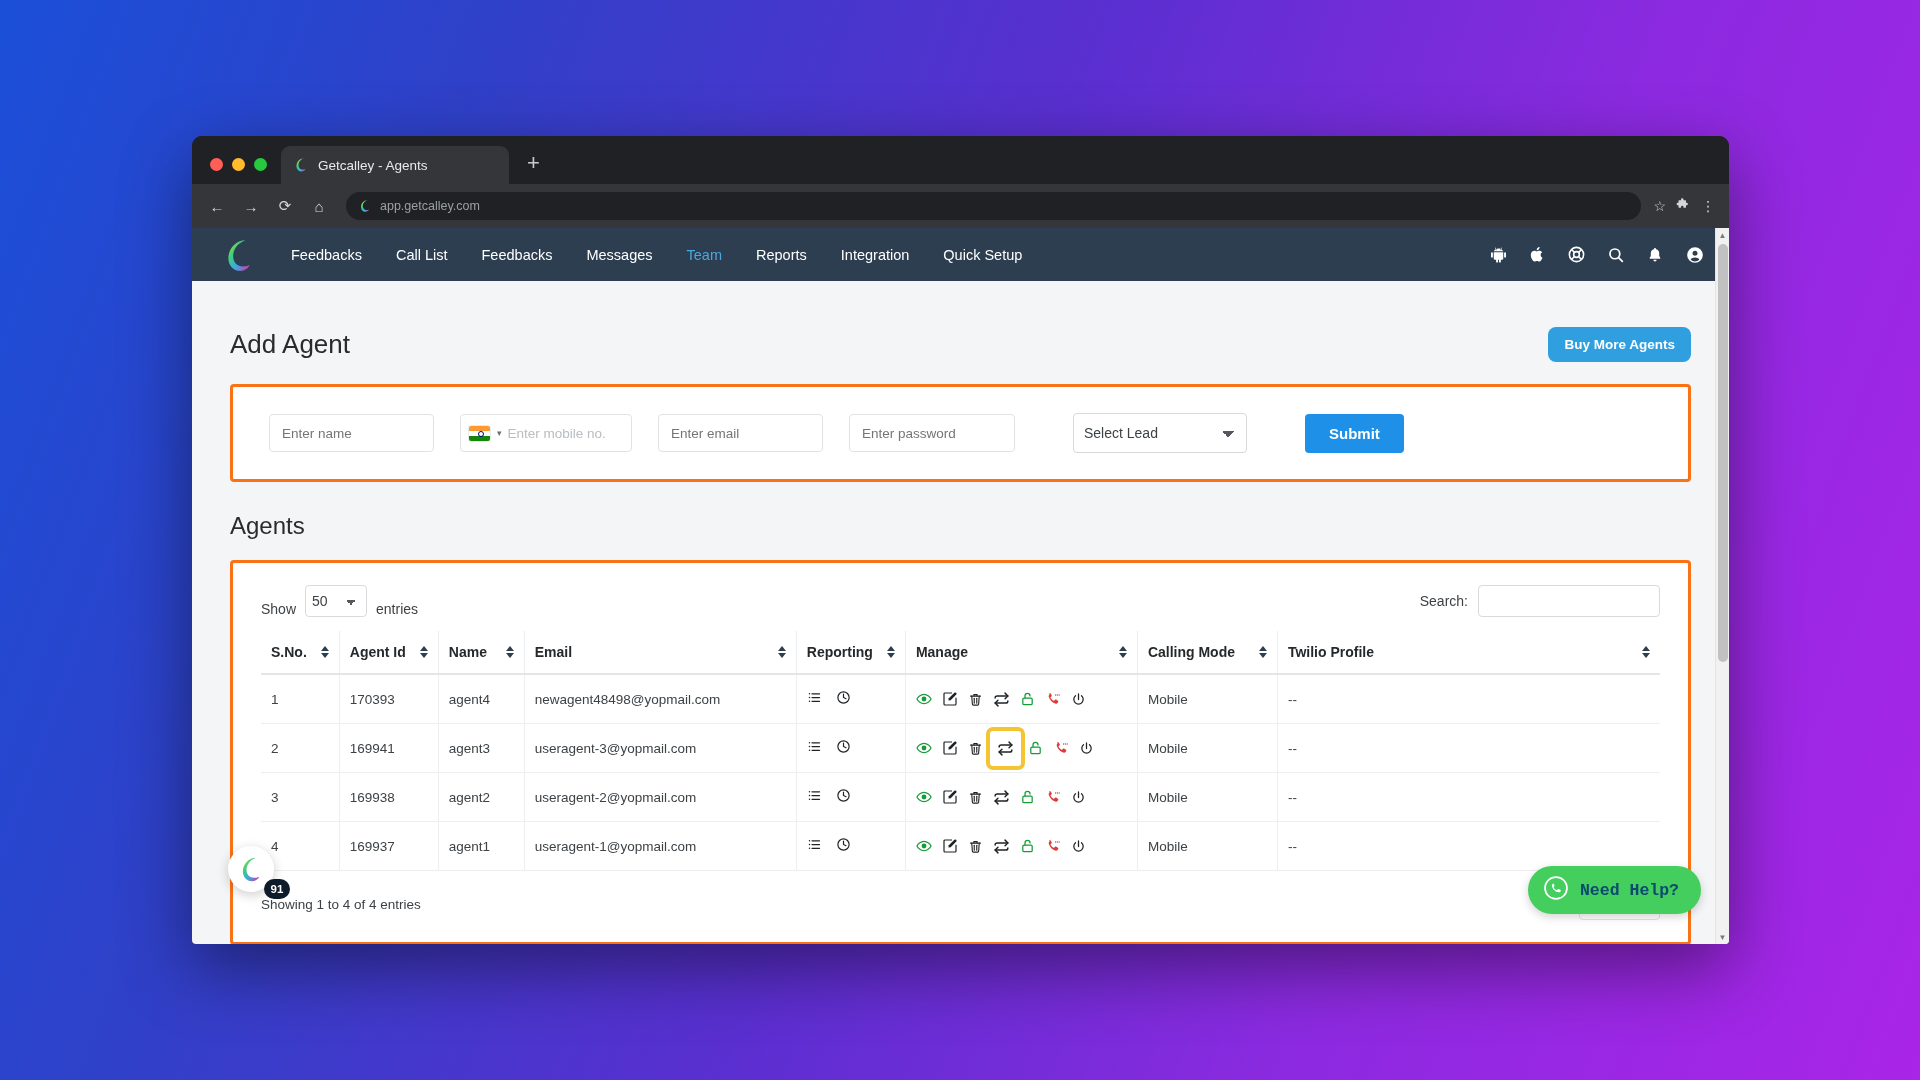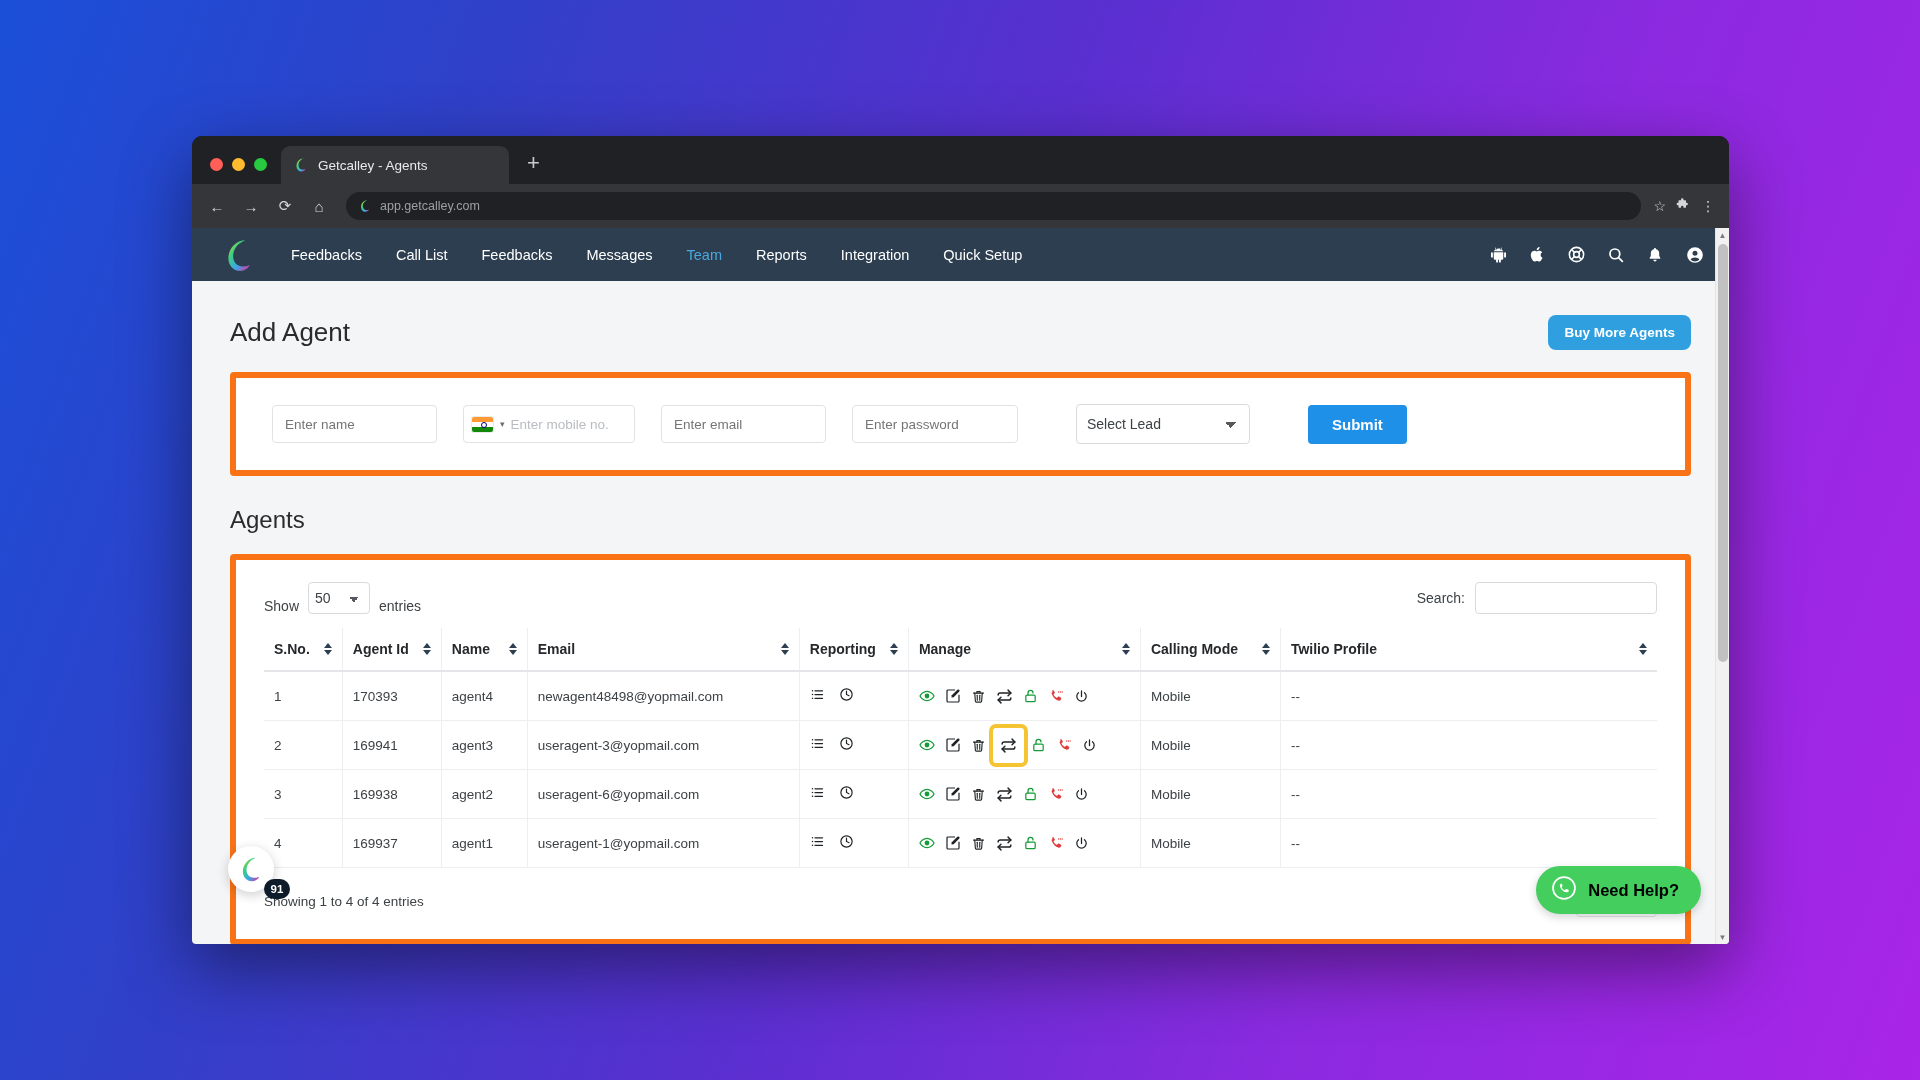--- a/index.html
+++ b/index.html
@@ -89,34 +89,34 @@
   .navlinks { display: flex; align-items: center; gap: 0; }
   .navlink {
     color: #ffffff; font-size: 14.5px; padding: 0 17px;
     text-decoration: none; white-space: nowrap;
   }
   .navlink.active { color: #4aa8e0; }
   .navicons { margin-left: auto; display: flex; align-items: center; gap: 21px; color: #ffffff; }
   .navicons svg { display: block; }
 
   
-  .content { padding: 0 38px; }
+  .content { padding: 12px 38px; }
   .pagehead {
     display: flex; align-items: center; justify-content: space-between;
     padding: 34px 0 22px 0;
   }
   .pagetitle { font-size: 26px; color: #2b2b2b; font-weight: 400; }
   .btn-primary {
     background: #2f9fe0; color: #fff; border: none;
     font-size: 13.5px; padding: 10px 16px; border-radius: 8px;
     font-family: inherit; font-weight: 600; cursor: pointer;
   }
 
   .card {
-    background: #fff; border: 6px solid #f97316; border-radius: 4px;
+    background: #fff; border: 3px solid #f97316; border-radius: 4px;
   }
   .formcard { padding: 26px 36px; }
   .formrow { display: flex; align-items: center; gap: 26px; }
   .field {
     height: 38px; border: 1px solid #e0e2e5; border-radius: 4px;
     background: #fff; display: flex; align-items: center;
     padding: 0 12px; font-size: 13.5px; color: #b9bcc0;
   }
   .f-name { width: 165px; }
   .f-mobile { width: 172px; padding-left: 8px; gap: 6px; }
@@ -236,22 +236,22 @@
     position: absolute; left: 72px; bottom: 45px;
     min-width: 26px; height: 20px; border-radius: 10px; background: #0d1b2a;
     color: #fff; font-size: 11.5px; font-weight: 700;
     display: flex; align-items: center; justify-content: center; z-index: 21;
     padding: 0 6px;
   }
   .whatsapp {
     position: absolute; right: 28px; bottom: 30px;
     height: 48px; background: #43ce5e; border-radius: 26px;
     display: flex; align-items: center; gap: 10px; padding: 0 22px 0 14px;
-    color: #000000; font-size: 16.5px; font-weight: 700; z-index: 22;
-    box-shadow: 0 3px 10px rgba(0,0,0,.18); cursor: pointer;
+    color: #0c4a6e; font-size: 16.5px; font-weight: 700; z-index: 22;
+    box-shadow: 0 3px 10px rgba(0,0,0,.18); cursor: pointer; font-family: Liberation Mono, monospace;
   }
 
   
   .pagescroll {
     position: absolute; right: 0; top: 92px; width: 14px; height: 716px;
     background: #f1f1f1; border-left: 1px solid #e4e4e4; z-index: 30;
   }
   .pagescroll .arrow { height: 14px; display:flex; align-items:center; justify-content:center; color:#7a7a7a; font-size: 8px;}
   .pagescroll .thumb {
     position: absolute; left: 2px; top: 16px; width: 10px; height: 418px;
@@ -668,21 +668,21 @@
                     </span>
                   </span>
                 </td>
                 <td>Mobile</td>
                 <td>--</td>
               </tr>
               <tr>
                 <td>3</td>
                 <td>169938</td>
                 <td>agent2</td>
-                <td>useragent-6@yopmail.com</td>
+                <td>useragent-2@yopmail.com</td>
                 <td>
                   <span class="rep-icons">
   <span>
     <svg width="15" height="15" viewBox="0 0 24 24" fill="none" stroke="#1f2326" stroke-width="2" stroke-linecap="round">
       <line x1="8" y1="6" x2="20" y2="6"></line>
                         <line x1="8" y1="12" x2="20" y2="12"></line>
                         <line x1="8" y1="18" x2="20" y2="18"></line>
       <circle cx="4" cy="6" r="1.2" fill="#1f2326" stroke="none"></circle>
                         <circle cx="4" cy="12" r="1.2" fill="#1f2326" stroke="none"></circle>
                         <circle cx="4" cy="18" r="1.2" fill="#1f2326" stroke="none"></circle>

